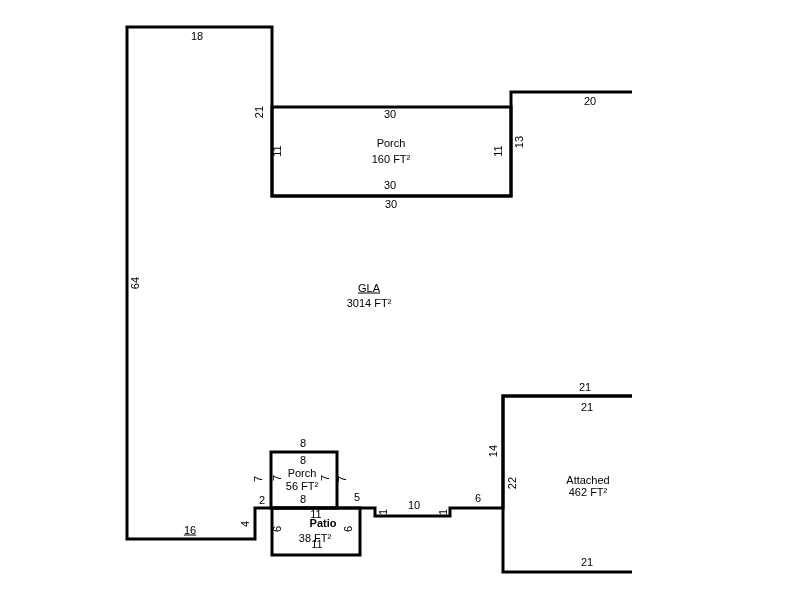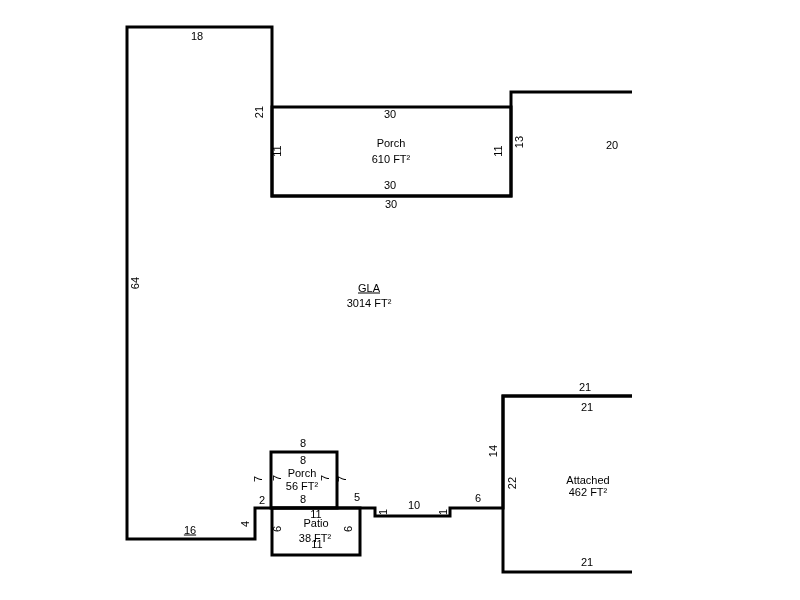--- a/index.html
+++ b/index.html
@@ -50,21 +50,21 @@
     <polygon points="503,396 672,396 672,572 503,572"></polygon>
   </svg>
 <span class="dim-label" style="left: 197px; top: 36px;">18</span>
     <span class="dim-label rot" style="left: 259px; top: 112px;">21</span>
     <span class="dim-label" style="left: 390px; top: 114px;">30</span>
     <span class="dim-label rot" style="left: 277px; top: 151px;">11</span>
     <span class="dim-label rot" style="left: 498px; top: 151px;">11</span>
     <span class="dim-label rot" style="left: 519px; top: 142px;">13</span>
     <span class="dim-label" style="left: 390px; top: 185px;">30</span>
     <span class="dim-label" style="left: 391px; top: 204px;">30</span>
-    <span class="dim-label" style="left: 612px; top: 101px; margin-top: 44px;">20</span>
+    <span class="dim-label" style="left: 590px; top: 101px;">20</span>
     <span class="dim-label rot" style="left: 659px; top: 242px;">38</span>
     <span class="dim-label rot" style="left: 135px; top: 283px;">64</span>
     <span class="dim-label" style="left: 585px; top: 387px;">21</span>
     <span class="dim-label" style="left: 587px; top: 407px;">21</span>
     <span class="dim-label rot" style="left: 493px; top: 451px;">14</span>
     <span class="dim-label rot" style="left: 512px; top: 483px;">22</span>
     <span class="dim-label rot" style="left: 660px; top: 483px;">22</span>
     <span class="dim-label" style="left: 587px; top: 562px;">21</span>
     <span class="dim-label" style="left: 303px; top: 443px;">8</span>
     <span class="dim-label" style="left: 303px; top: 460px;">8</span>
@@ -81,20 +81,20 @@
     <span class="dim-label" style="left: 478px; top: 498px;">6</span>
     <span class="dim-label rot" style="left: 245px; top: 524px;">4</span>
     <span class="dim-label" style="left: 190px; top: 530px; text-decoration: underline;">16</span>
     <span class="dim-label" style="left: 316px; top: 514px;">11</span>
     <span class="dim-label" style="left: 317px; top: 544px;">11</span>
     <span class="dim-label rot" style="left: 277px; top: 529px;">6</span>
     <span class="dim-label rot" style="left: 348px; top: 529px;">6</span>
     <span class="dim-label" style="left: 369px; top: 288px; text-decoration: underline;">GLA</span>
     <span class="dim-label" style="left: 369px; top: 303px;">3014 FT²</span>
     <span class="dim-label" style="left: 391px; top: 143px;">Porch</span>
-    <span class="dim-label" style="left: 391px; top: 159px;">610 FT²</span>
+    <span class="dim-label" style="left: 391px; top: 159px;">160 FT²</span>
     <span class="dim-label" style="left: 302px; top: 473px;">Porch</span>
     <span class="dim-label" style="left: 302px; top: 486px;">56 FT²</span>
-    <span class="dim-label" style="left: 316px; top: 523px;">Patio</span>
+    <span class="dim-label" style="left: 323px; top: 523px; font-weight: bold;">Patio</span>
     <span class="dim-label" style="left: 315px; top: 538px;">38 FT²</span>
     <span class="dim-label" style="left: 588px; top: 480px;">Attached</span>
     <span class="dim-label" style="left: 588px; top: 492px;">462 FT²</span>
   </div>
 
 </body></html>

